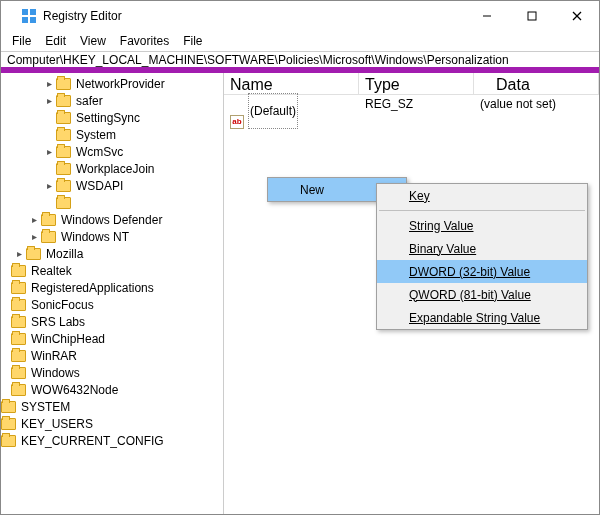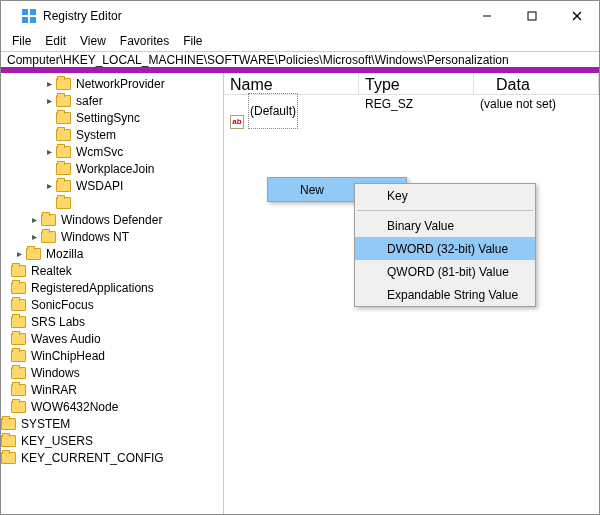--- a/index.html
+++ b/index.html
@@ -34,21 +34,21 @@
   .node.sel .label{ background:#cde8ff; border:1px dotted #5aa7e0; padding:0 1px;}
   .node .label{ padding:0 2px; font-size:12px;}
   .ind{display:inline-block;}
   
   .ctx { position:absolute; background:#f0f0f0; border:1px solid #a0a0a0; box-shadow:2px 2px 4px rgba(0,0,0,0.25); }
   .ctx .citem{ height:23px; display:flex; align-items:center; padding:0 28px 0 32px; font-size:12px; position:relative; white-space:nowrap;}
   .ctx .citem.hl{ background:#91c9f7;}
   .ctx .sep{ height:1px; background:#c0c0c0; margin:3px 2px;}
   .ctx .arrow{ position:absolute; right:8px; font-size:10px;}
   .ctx1{ top:176px; left:230px; width:140px;margin-left:36px;}
-  .ctx2{ top:182px; left:353px; width:182px;}
+  .ctx2{ top:182px; left:375px; width:212px;text-decoration:underline;}
   svg { display:block;}
 </style>
 </head>
 <body>
 
 <div class="titlebar">
   <span class="app-icon">
     <svg width="16" height="16" viewBox="0 0 16 16">
         <rect x="1" y="1" width="6" height="6" fill="#3b97e8"></rect>
         <rect x="9" y="1" width="6" height="6" fill="#3b97e8"></rect>
@@ -170,36 +170,31 @@
         <span class="label">SonicFocus</span>
       </div>
     <div class="node">
         <span class="ind" style="width:10px"></span>
         <span class="folder"></span>
         <span class="label">SRS Labs</span>
       </div>
     <div class="node">
         <span class="ind" style="width:10px"></span>
         <span class="folder"></span>
-        <span class="label">Waves Audio</span>
-      </div>
-    <div class="node">
-        <span class="ind" style="width:10px"></span>
-        <span class="folder"></span>
         <span class="label">WinChipHead</span>
       </div>
     <div class="node">
         <span class="ind" style="width:10px"></span>
         <span class="folder"></span>
+        <span class="label">WinRAR</span>
+      </div>
+    <div class="node">
+        <span class="ind" style="width:10px"></span>
+        <span class="folder"></span>
         <span class="label">Windows</span>
-      </div>
-    <div class="node">
-        <span class="ind" style="width:10px"></span>
-        <span class="folder"></span>
-        <span class="label">WinRAR</span>
       </div>
     <div class="node">
         <span class="ind" style="width:10px"></span>
         <span class="folder"></span>
         <span class="label">WOW6432Node</span>
       </div>
     <div class="node">
         <span class="ind" style="width:0px"></span>
         <span class="folder"></span>
         <span class="label">SYSTEM</span>
@@ -241,20 +236,23 @@
     <span class="arrow">▶</span>
   </div>
 </div>
 
 <div class="ctx ctx2">
   <div class="citem">
       <span>Key</span>
     </div>
   <div class="sep"></div>
   <div class="citem">
+      <span>String Value</span>
+    </div>
+  <div class="citem">
       <span>Binary Value</span>
     </div>
   <div class="citem hl">
       <span>DWORD (32-bit) Value</span>
     </div>
   <div class="citem">
       <span>QWORD (81-bit) Value</span>
     </div>
   <div class="citem">
       <span>Expandable String Value</span>

